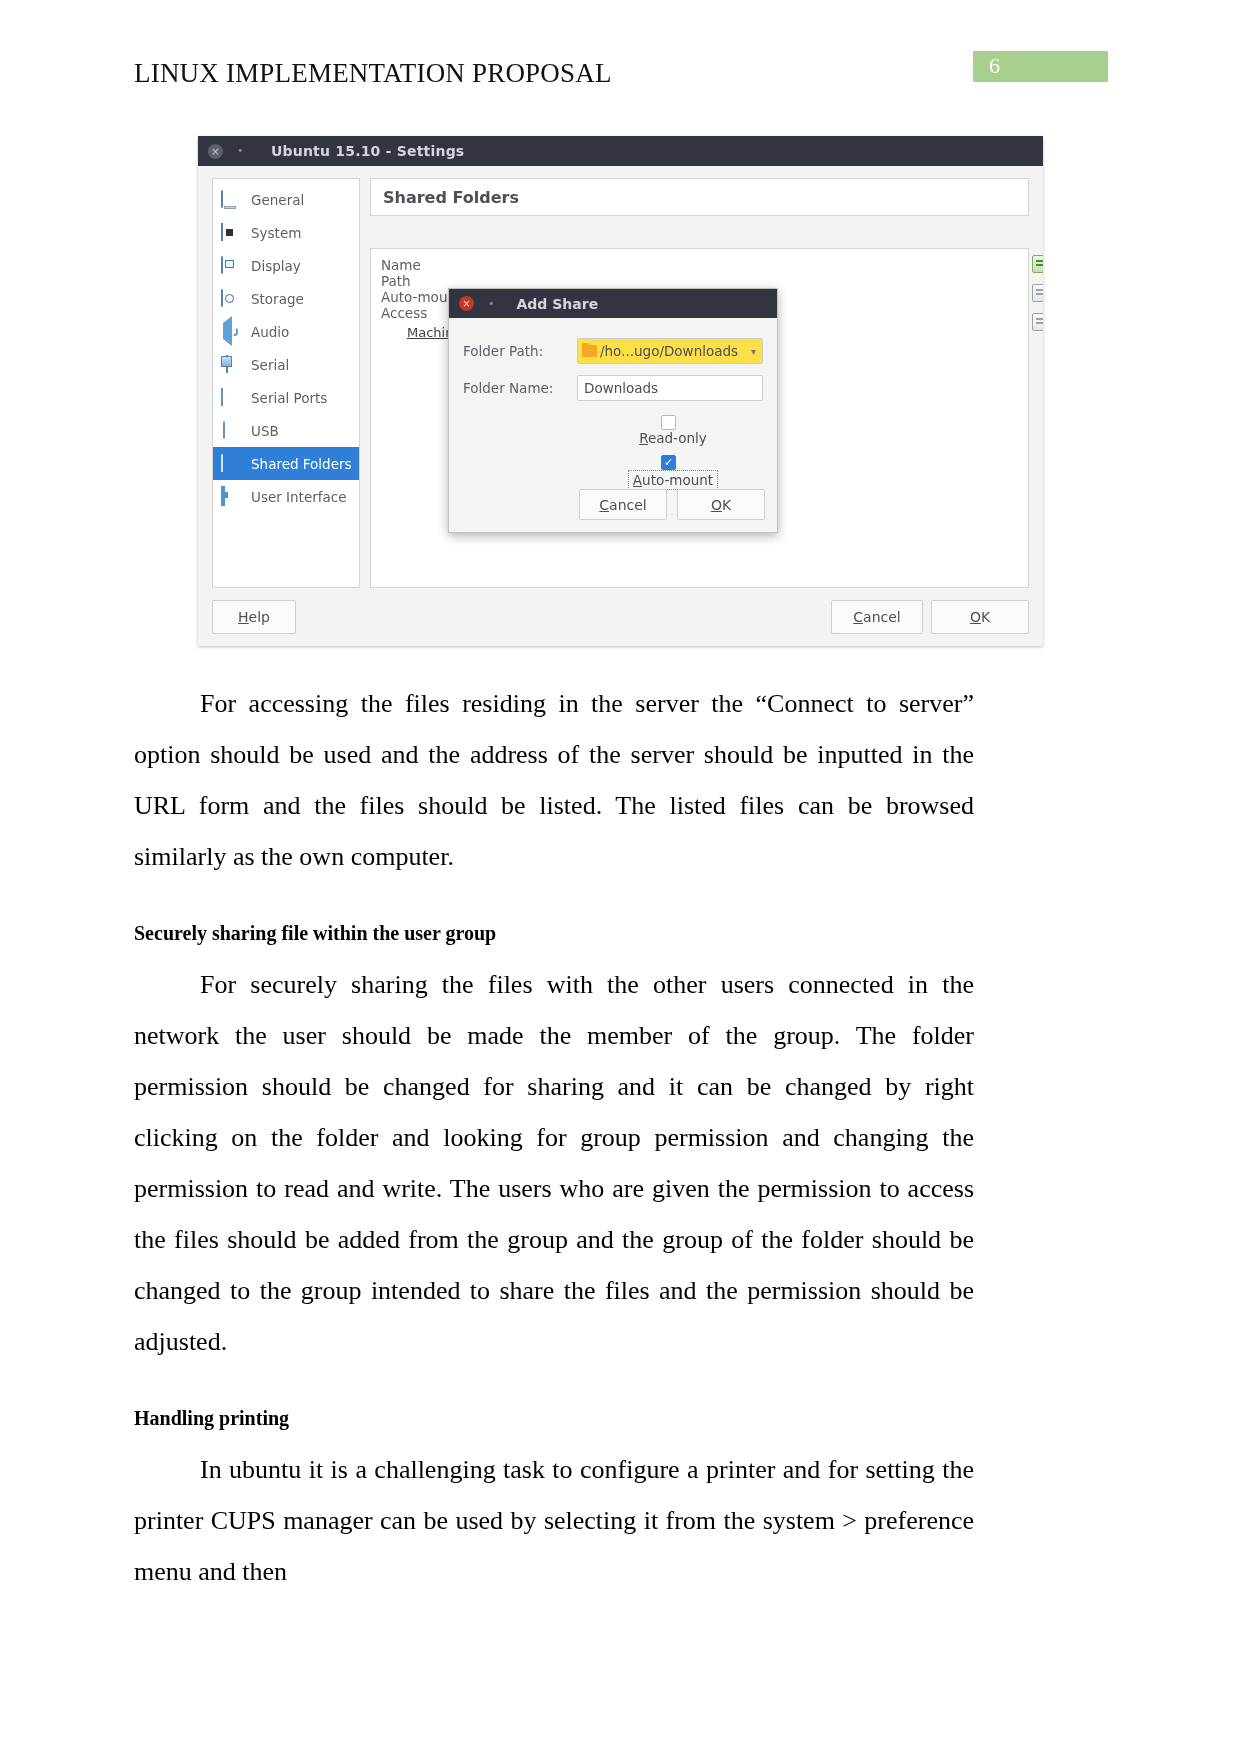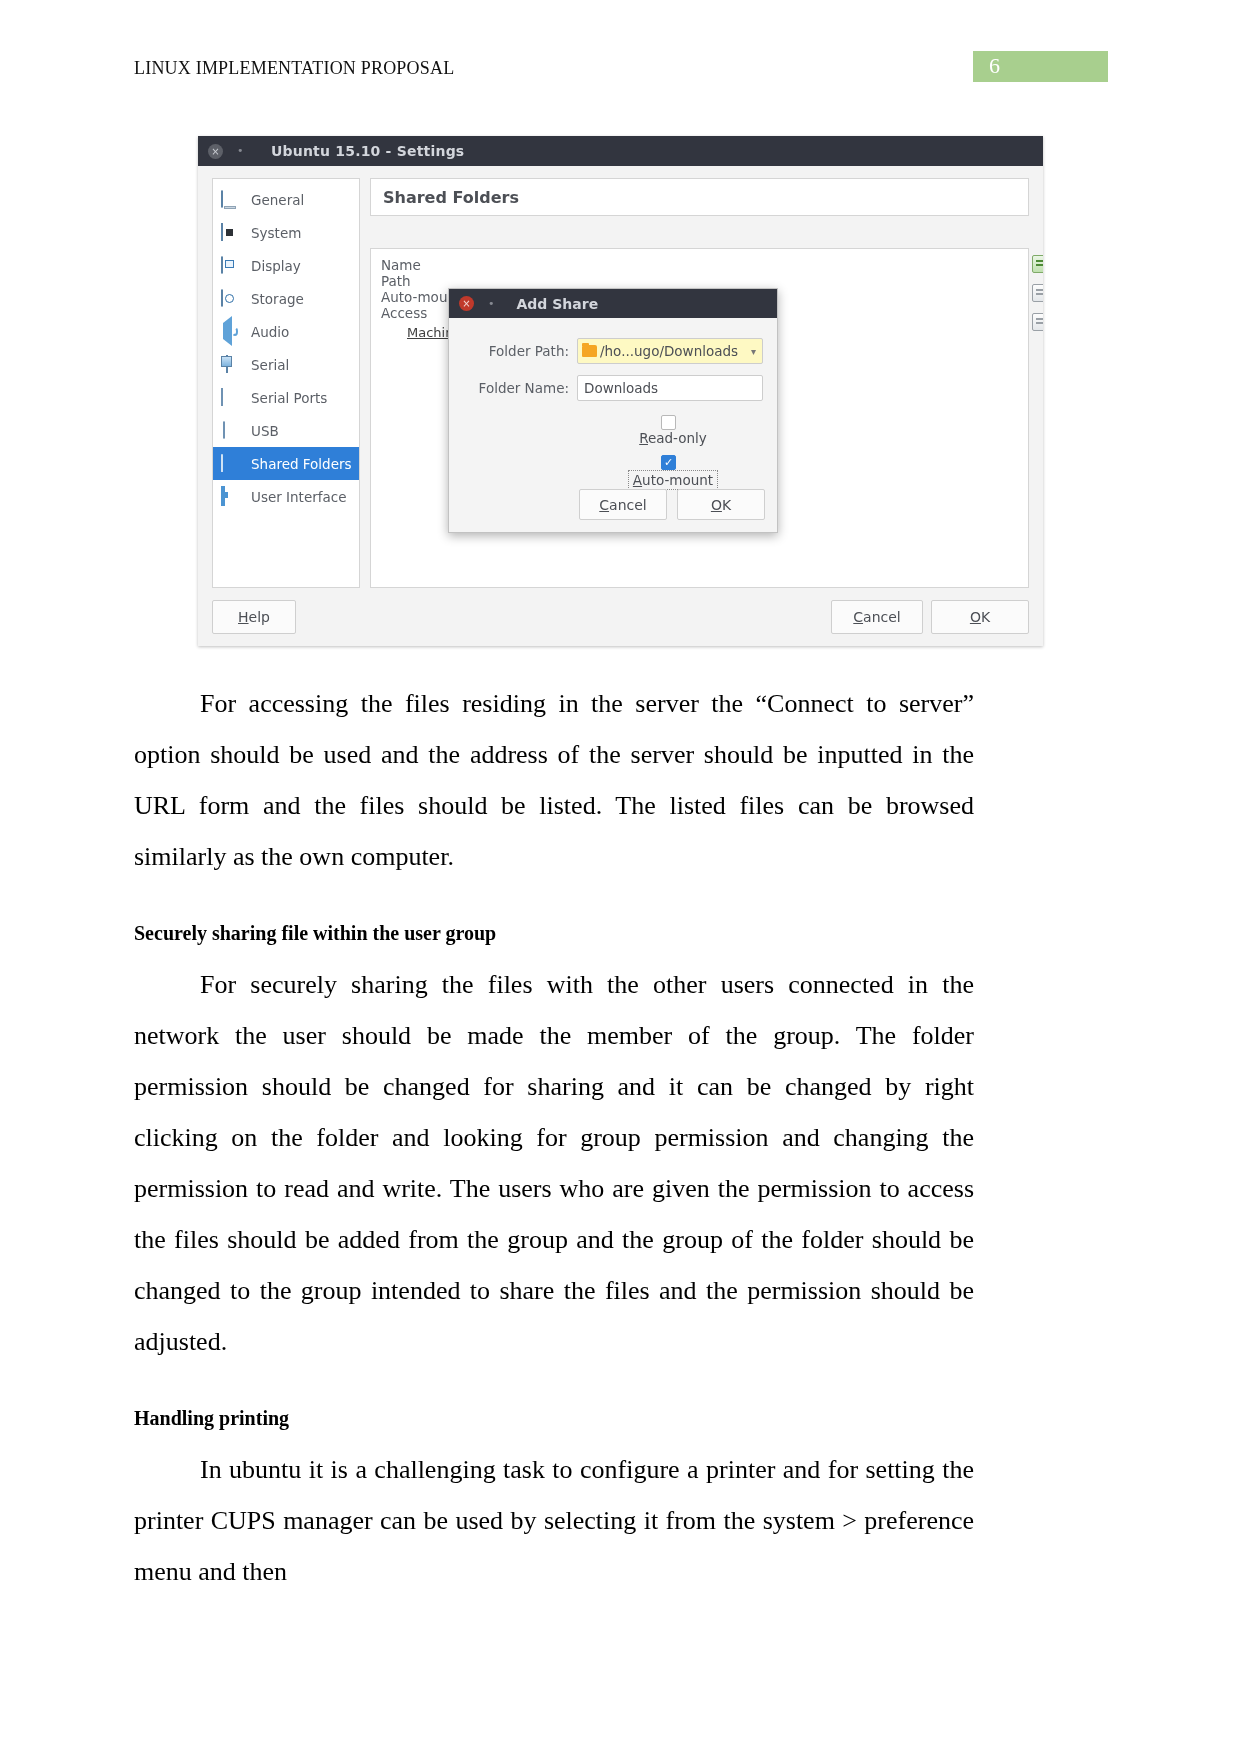--- a/index.html
+++ b/index.html
@@ -19,21 +19,21 @@
   
   .doc-header {
     position: absolute;
     top: 52px;
     left: 134px;
     right: 134px;
     height: 40px;
   }
   .doc-header-title {
     font-family: "Liberation Serif", serif;
-    font-size: 18px;
+    font-size: 27px;
     letter-spacing: 0.2px;
     color: #111;
     position: absolute;
     left: 0;
     top: 6px;
     white-space: nowrap;
   }
   .page-number-box {
     position: absolute;
     right: -1px;
@@ -425,29 +425,29 @@
   .dlg-row {
     display: flex;
     align-items: center;
     margin: 0 0 0 0;
     padding: 0 14px 0 14px;
   }
   .dlg-row.r1 { margin-top: 20px; }
   .dlg-row.r2 { margin-top: 11px; }
   .dlg-lbl {
     width: 106px;
-    text-align: right;
+    text-align: left;
     font-size: 13.5px;
     color: #5b5f66;
     padding-right: 8px;
   }
   .dlg-combo {
     flex: 1;
     height: 26px;
-    background: #fef9c3;
+    background: #fde047;
     border: 1px solid #cdcdcd;
     border-radius: 2px;
     display: flex;
     align-items: center;
     padding: 0 4px;
     box-sizing: border-box;
     font-size: 13.5px;
     color: #4c4f55;
   }
   .mini-folder {

